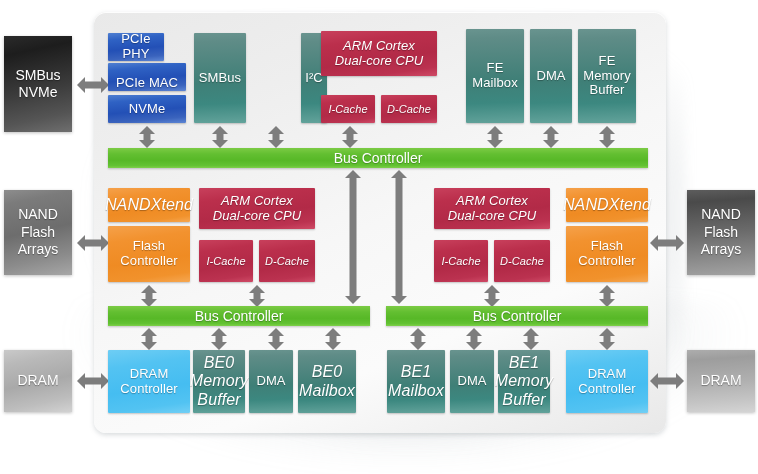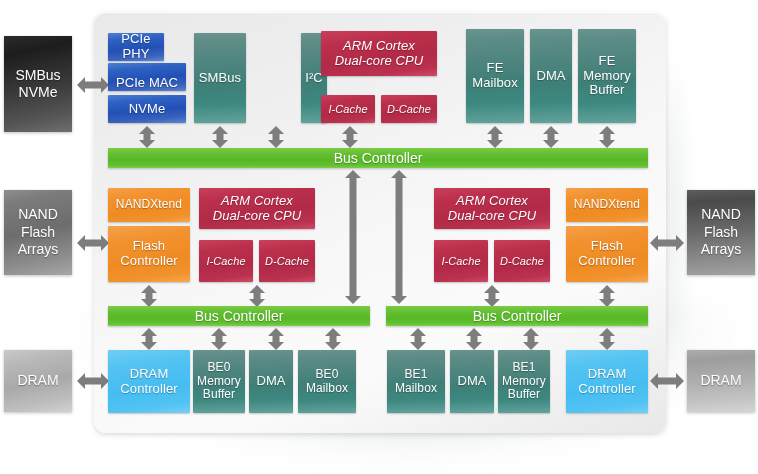--- a/index.html
+++ b/index.html
@@ -82,21 +82,21 @@
   .varrow .hd{bottom:0;border-top:8px solid #7d7d7d;}
 
   
   .harrow{position:absolute;}
   .harrow .shaft{position:absolute;top:50%;transform:translateY(-50%);height:7px;background:#7d7d7d;}
   .harrow .hl,.harrow .hr{position:absolute;top:50%;transform:translateY(-50%);width:0;height:0;border-top:8px solid transparent;border-bottom:8px solid transparent;}
   .harrow .hl{left:0;border-right:8px solid #7d7d7d;}
   .harrow .hr{right:0;border-left:8px solid #7d7d7d;}
 
   .fs11{font-size:11px;}
-  .fs12{font-size:12px;}
+  .fs12{font-size:16px;font-style:italic;}
   .fs13{font-size:13px;}
 </style>
 </head>
 <body>
 
 <div id="stage">
 
   <div class="amb"></div>
   <div class="amb2"></div>
 

